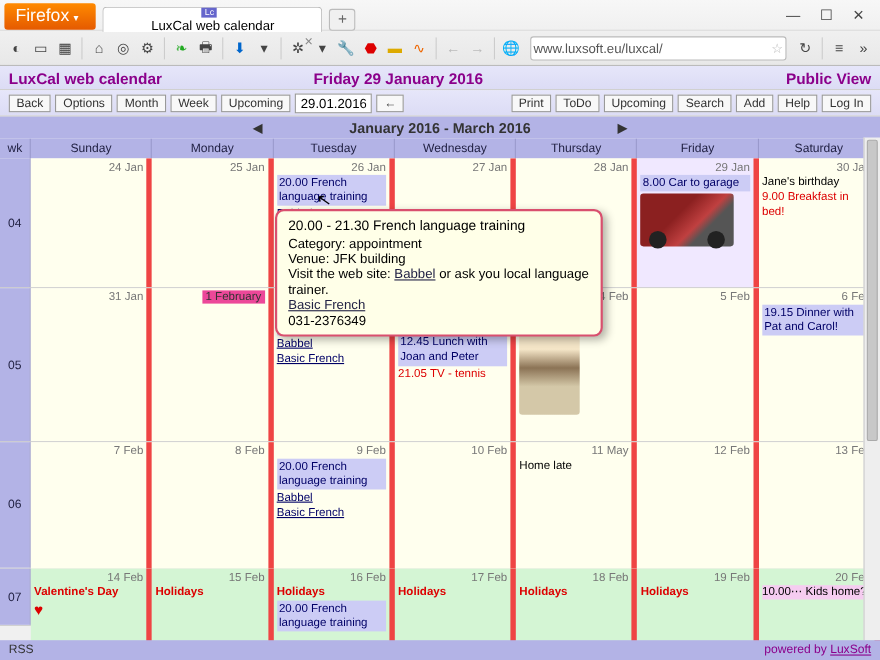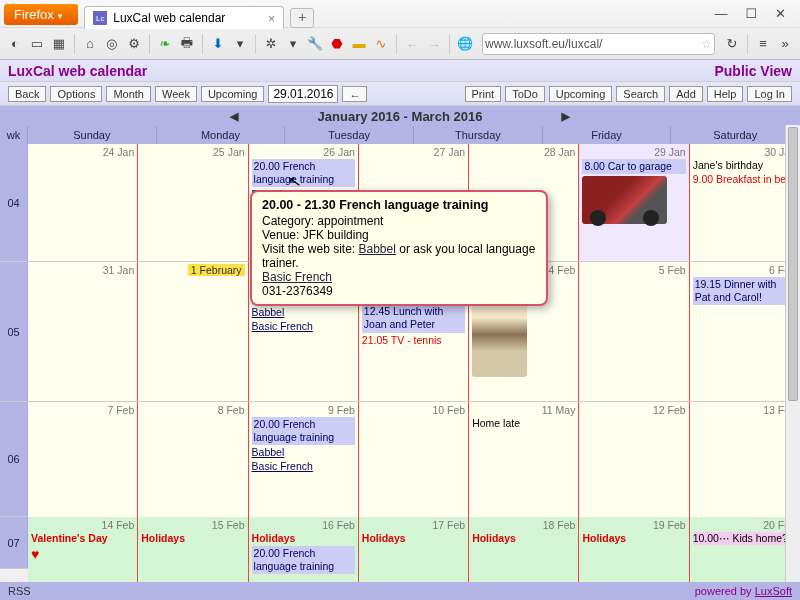--- a/index.html
+++ b/index.html
@@ -1,62 +1,62 @@
 <!DOCTYPE html>
 <html><head>
 <meta charset="utf-8">
 <style>
 * { margin:0; padding:0; box-sizing:border-box; font-family:Arial,sans-serif; }
 body { background:#f0f0f0; width:800px; height:600px; overflow:hidden; position:relative; }
 .browser-chrome { background:linear-gradient(#f7f7f7,#e8e8e8); border-bottom:1px solid #bbb; }
 .titlebar { height:27px; display:flex; align-items:center; }
-.ff-btn { background:linear-gradient(#ff8a00,#e55a00); color:#fff; font-size:13px; padding:3px 16px 3px 10px; border-radius:3px; margin:2px 0 0 4px; position:relative; }
+.ff-btn { background:linear-gradient(#ff8a00,#e55a00); color:#fff; font-size:16px; padding:3px 16px 3px 10px; border-radius:3px; margin:2px 0 0 4px; position:relative; }
 .ff-btn::after { content:"▾"; font-size:9px; margin-left:4px; }
-.tab { background:#fff; border:1px solid #bbb; border-bottom:none; border-radius:4px 4px 0 0; height:23px; display:flex; align-items:center; padding:0 8px; margin-left:6px; font-size:12px; min-width:200px; position:relative; top:4px; }
+.tab { background:#fff; border:1px solid #bbb; border-bottom:none; border-radius:4px 4px 0 0; height:23px; display:flex; align-items:center; padding:0 8px; margin-left:6px; font-size:12px; min-width:200px; position:relative; top:4px;flex-direction:column; }
 .tab-icon { width:14px; height:14px; background:#66c; margin-right:6px; font-size:8px; color:#fff; display:flex; align-items:center; justify-content:center; }
 .tab-close { margin-left:auto; color:#888; font-size:13px; }
 .tab-plus { width:24px; height:20px; border:1px solid #bbb; background:#f0f0f0; border-radius:3px; margin-left:6px; text-align:center; font-size:14px; color:#666; position:relative; top:4px; }
 .win-btns { margin-left:auto; display:flex; gap:18px; padding-right:14px; color:#444; font-size:13px; }
 .toolbar { height:32px; display:flex; align-items:center; padding:0 6px; gap:4px; border-top:1px solid #ddd; }
 .tico { width:18px; height:18px; display:flex; align-items:center; justify-content:center; font-size:13px; color:#444; }
 .urlbox { flex:1; height:22px; border:1px solid #bbb; border-radius:3px; background:#fff; display:flex; align-items:center; padding:0 2px; font-size:12px; color:#555; margin:0 4px; }
 .sep { width:1px; height:20px; background:#ccc; margin:0 2px; }
 
 .app-header { background:linear-gradient(#e6e6fa,#dcdcf5); height:22px; display:flex; align-items:center; padding:0 8px; border-bottom:1px solid #ccc; }
 .app-title { color:#8b008b; font-weight:bold; font-size:14px; }
 .app-date { margin:0 auto; color:#8b008b; font-weight:bold; font-size:14px; }
 .app-toolbar { background:linear-gradient(#e6e6fa,#dcdcf5); height:24px; display:flex; align-items:center; padding:0 8px; gap:4px; border-bottom:1px solid #ccc; }
 .btn { background:#f8f8f8; border:1px solid #999; font-size:11px; padding:1px 6px; color:#333; }
 .date-input { border:1px solid #999; font-size:12px; padding:1px 4px; width:70px; }
 .nav-title { background:#b3b3e6; height:20px; display:flex; align-items:center; justify-content:center; font-size:13px; font-weight:bold; color:#333; position:relative; }
 .nav-title .arrow { position:absolute; font-size:11px; color:#333; }
-.hdr-row { display:flex; background:#b3b3e6; height:18px; }
+.hdr-row { display:flex; background:#b3b3e6; height:18px;justify-content:flex-end; }
 .hdr-row div { flex:1; text-align:center; font-size:11px; color:#224; border-right:1px solid #99c; line-height:18px; }
 .hdr-row .wk { flex:none; width:28px; }
 .week-row { display:flex; border-bottom:1px solid #ccc; }
 .wknum { width:28px; background:#b3b3e6; display:flex; align-items:center; justify-content:center; font-size:11px; color:#224; border-right:1px solid #aac; }
-.day { flex:1; border-right:1px solid #ef4444; min-height:115px; background:#ffffee; padding:2px 3px; font-size:10.5px; overflow:hidden; position:relative; }
+.day { flex:1; border-right:5px solid #ef4444; min-height:115px; background:#ffffee; padding:2px 3px; font-size:10.5px; overflow:hidden; position:relative; }
 .day.green { background:#d4f5d4; }
 .day.purple-day { background:#f0e8ff; }
 .datelabel { text-align:right; color:#777; font-size:10.5px; margin-bottom:1px; }
-.first { background:#fde047; display:inline-block; padding:0 3px; float:right; color:#333; }
+.first { background:#ec4899; display:inline-block; padding:0 3px; float:right; color:#333; }
 .ev { margin-bottom:1px; line-height:1.25; }
 .ev.purple { background:#ccccf5; color:#006; padding:1px 2px; }
 .ev.link { color:#006; text-decoration:underline; }
 .ev.red { color:#d00; }
 .ev.orange { color:#d06000; }
 .ev.redbold { color:#d00; font-weight:bold; }
 .ev.pink { background:#f5ccf0; }
 .car-img { width:85px; height:48px; background:linear-gradient(135deg,#8b2020 40%,#c04040 60%,#555 70%); border-radius:3px; margin-top:2px; position:relative; }
 .car-img::before, .car-img::after { content:""; position:absolute; bottom:-2px; width:16px; height:16px; background:#222; border-radius:50%; }
 .car-img::before { left:8px; } .car-img::after { right:8px; }
 .anime { width:55px; height:85px; background:linear-gradient(#f5e6c8 30%,#8b7355 50%,#d4c8a8 70%); border-radius:3px; margin-top:2px; }
 .heart { color:#d00; font-size:14px; }
 .tooltip { position:absolute; left:250px; top:190px; width:298px; background:#ffffe8; border:2px solid #d94f6e; border-radius:8px; padding:6px 10px; font-size:12px; box-shadow:3px 3px 8px rgba(0,0,0,.3); z-index:50; }
-.tooltip .tt-title { font-weight:bold; font-size:12.5px; margin-bottom:2px; }
+.tooltip .tt-title { font-weight:normal; font-size:12.5px; margin-bottom:2px; }
 .tooltip .tlink { color:#224; text-decoration:underline; }
 .cursor { position:absolute; left:288px; top:172px; font-size:16px; z-index:60; transform:rotate(-10deg); }
 .footer { position:absolute; bottom:0; width:100%; height:18px; background:#b3b3e6; display:flex; align-items:center; padding:0 8px; font-size:11px; color:#333; }
 .footer .pb { margin-left:auto; color:#8b008b; }
 .scrollbar { position:absolute; right:0; top:125px; bottom:18px; width:15px; background:#eee; border-left:1px solid #ccc; }
 .scrollbar .thumb { background:#c8c8c8; height:60%; margin:2px; border:1px solid #aaa; border-radius:2px; }
 </style>
 </head>
 <body>
 
@@ -107,20 +107,21 @@
     </div>
     <span class="tico">↻</span>
     <span class="sep"></span>
     <span class="tico">≡</span>
     <span class="tico">»</span>
   </div>
 </div>
 
 <div class="app-header">
   <span class="app-title">LuxCal web calendar</span>
+  <span class="app-date">Friday 29 January 2016</span>
   <span class="app-title" style="margin-left:auto">Public View</span>
 </div>
 
 <div class="app-toolbar">
   <button class="btn">Back</button>
   <button class="btn">Options</button>
   <button class="btn">Month</button>
   <button class="btn">Week</button>
   <button class="btn">Upcoming</button>
   <input class="date-input" value="29.01.2016" style="">
@@ -139,20 +140,21 @@
   <span class="arrow" style="left:230px">◀</span>
   <span>January 2016 - March 2016</span>
   <span class="arrow" style="right:230px">▶</span>
 </div>
 
 <div class="hdr-row" id="hdr-row">
     <div class="wk">wk</div>
     <div>Sunday</div>
     <div>Monday</div>
     <div>Tuesday</div>
+    <div>Wednesday</div>
     <div>Thursday</div>
     <div>Friday</div>
     <div>Saturday</div>
   </div>
 <div id="calendar-body">
     <div class="week-row" style="height:118px">
       <div class="wknum">04</div>
       <div class="day">
         <div class="datelabel">24 Jan</div>
       </div>

